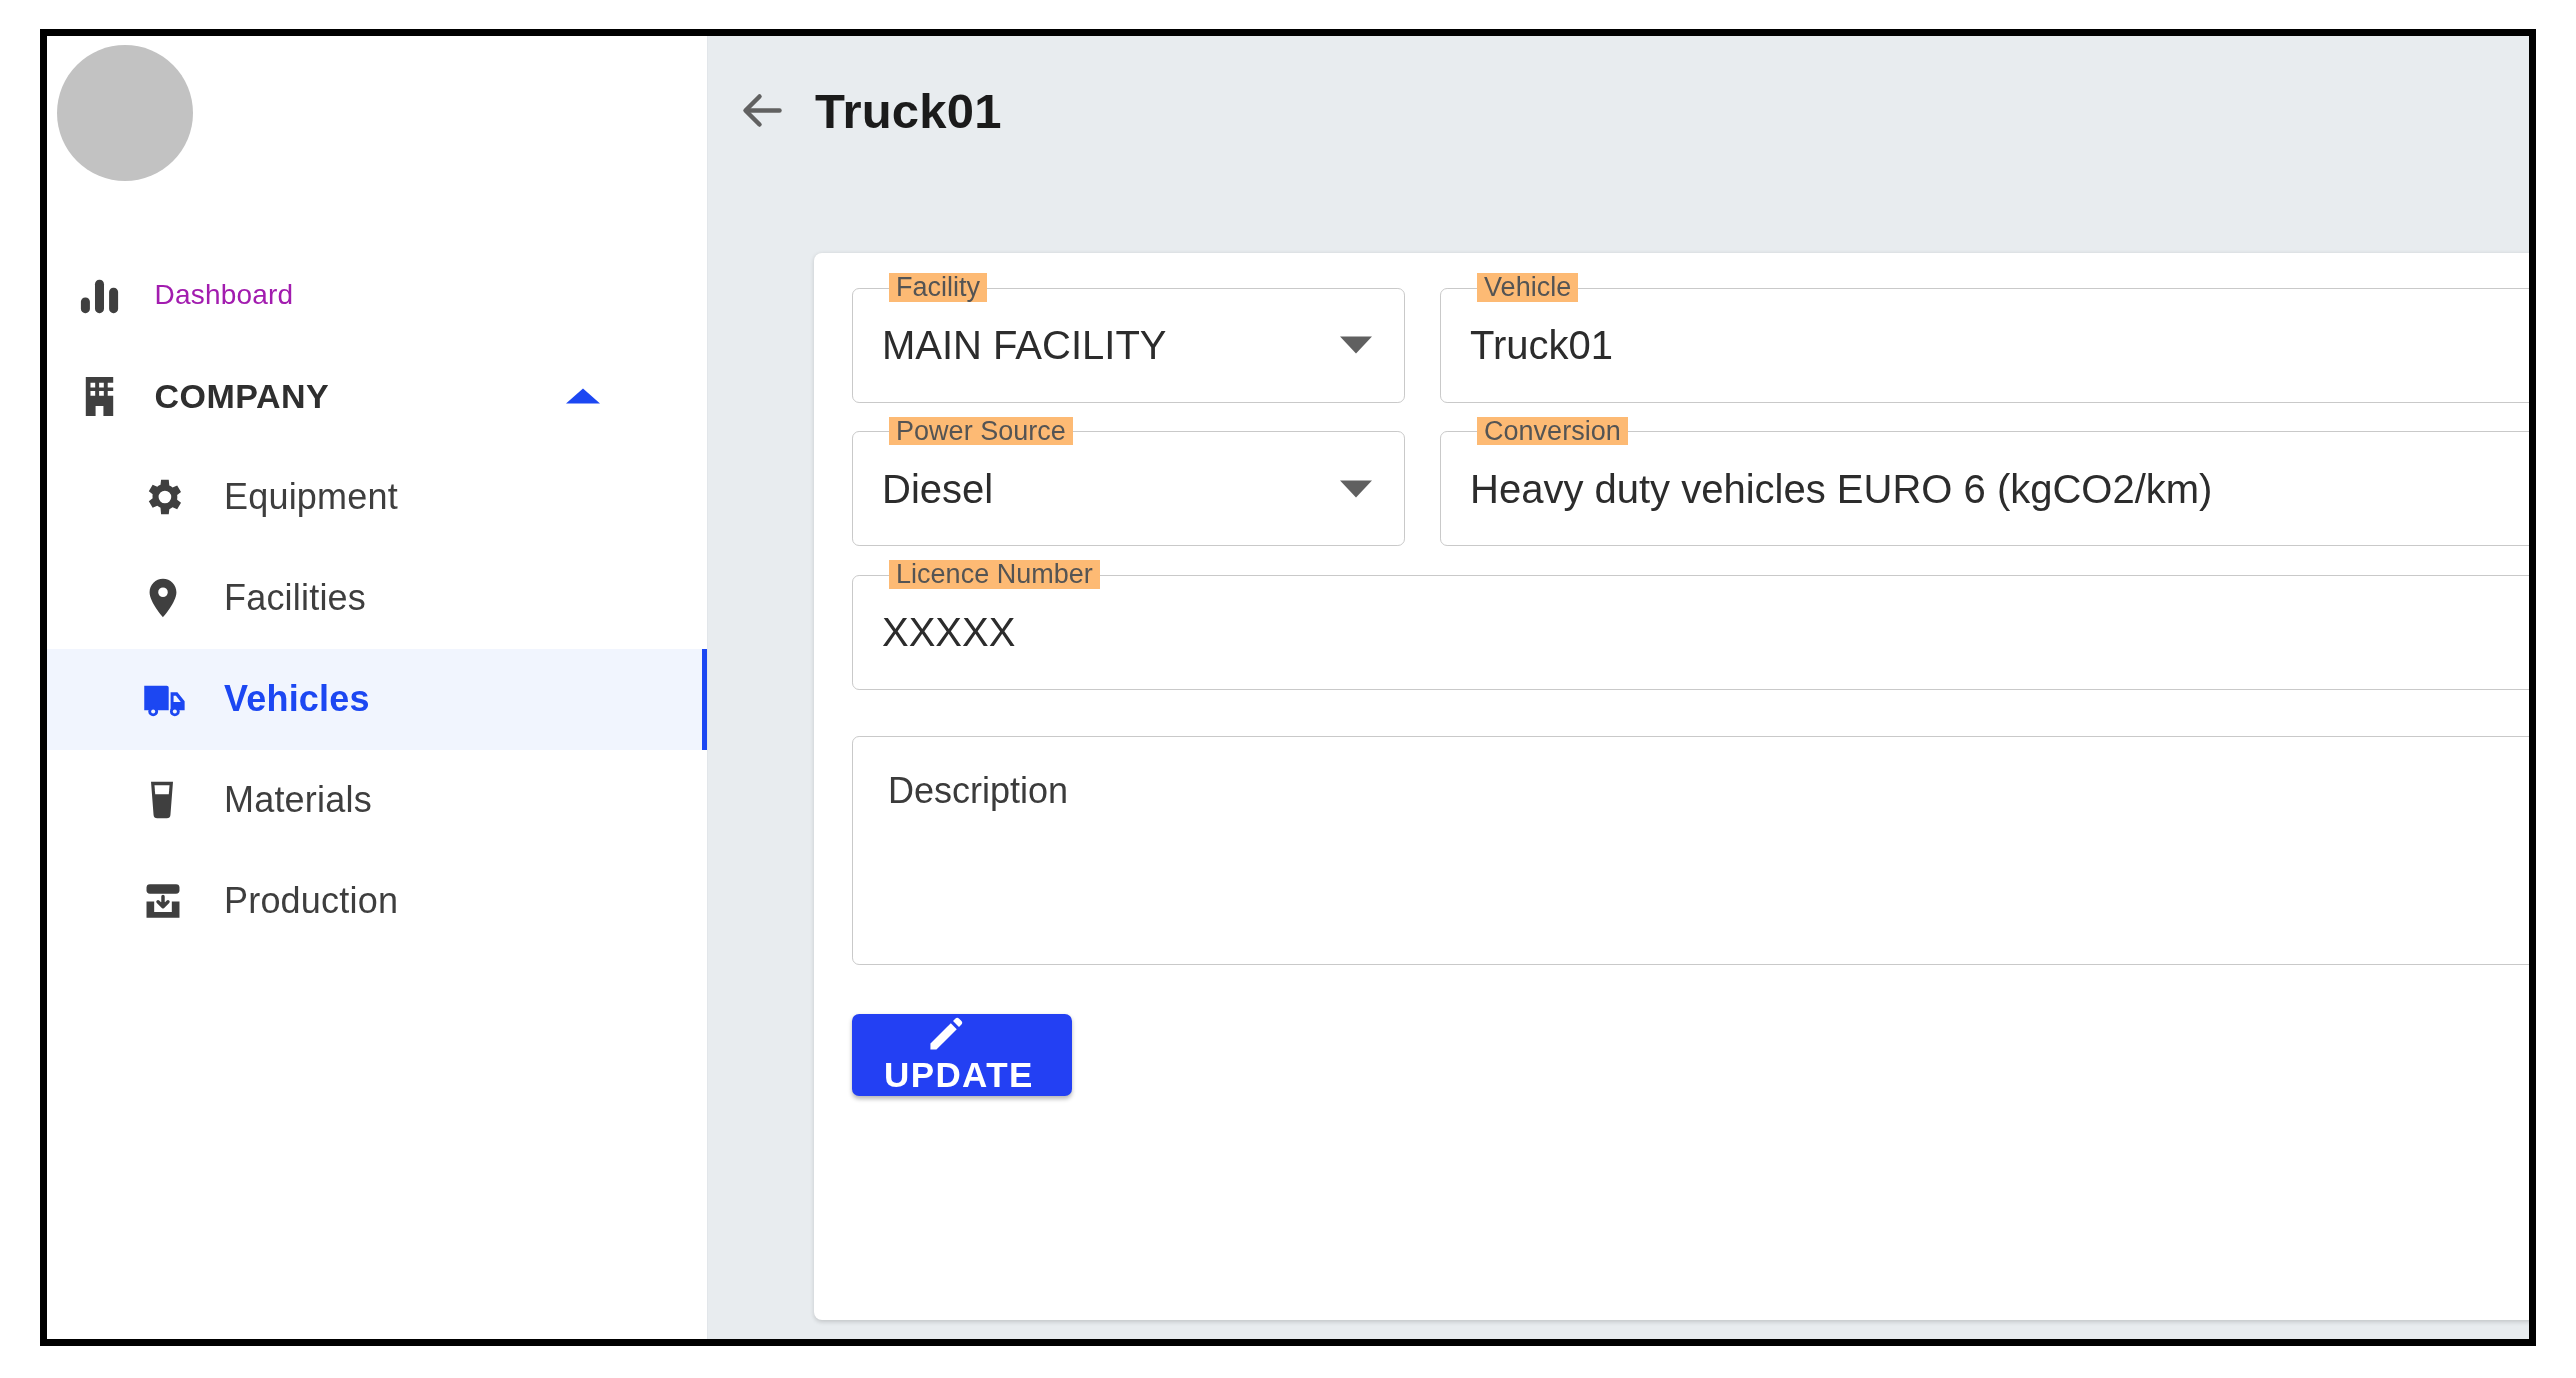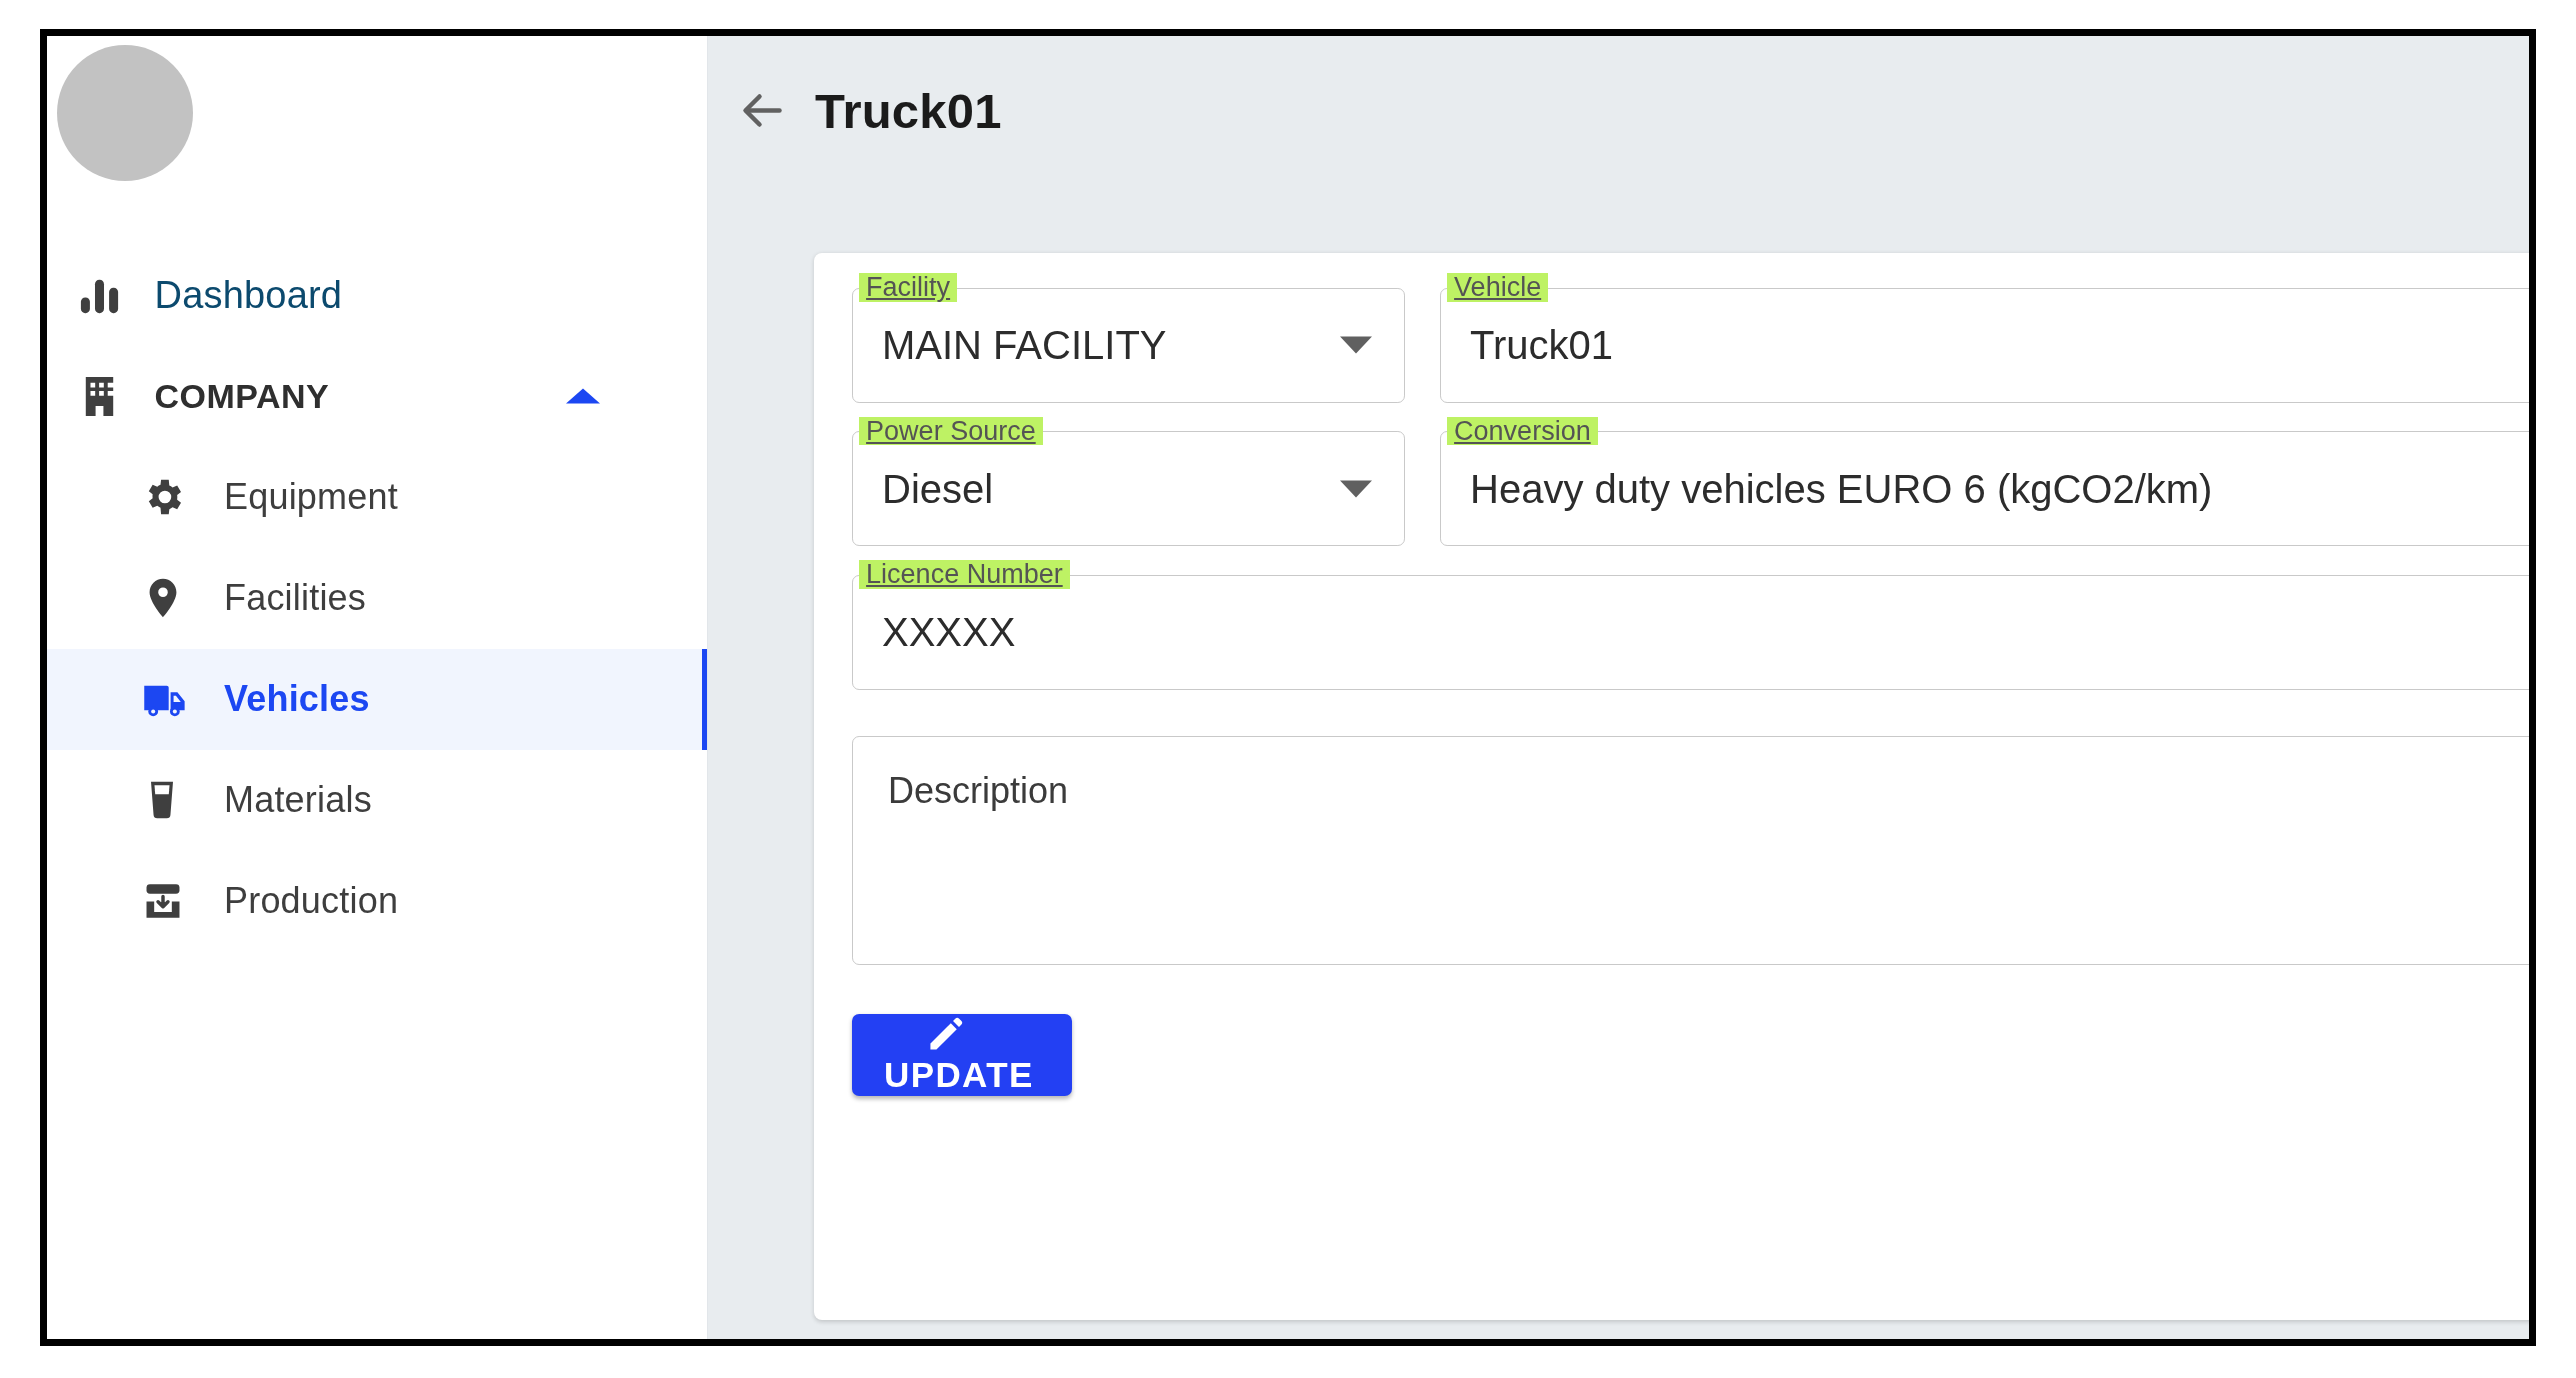--- a/index.html
+++ b/index.html
@@ -77,22 +77,22 @@
     width: 60px;
     min-width: 60px;
     display: flex;
     align-items: center;
     justify-content: flex-start;
     color: #3f3f3f;
   }
   .nav-icon svg { display: block; }
 
   .nav-label {
-    font-size: 38px;
-    color: #0c4a6e;
+    font-size: 28px;
+    color: #a21caf;
     letter-spacing: 0.2px;
     white-space: nowrap;
     margin-left: 24px;
   }
   .nav-item.top-level .nav-label { margin-left: 19px; }
 
   .nav-item.group-header .nav-label {
     font-weight: bold;
     color: #2f2f2f;
     font-size: 34px;
@@ -193,28 +193,27 @@
   .field .outline {
     position: absolute;
     inset: 0;
     border: 1.6px solid #c9c9c9;
     border-radius: 7.1px;
     pointer-events: none;
   }
   .field .legend {
     position: absolute;
     top: -14.2px;
-    left: 7px;
-    background: #bef264;
+    left: 37px;
+    background: #fdba74;
     padding: 0 7.1px;
     font-size: 27px;
     color: #545454;
     white-space: nowrap;
     line-height: 28.5px;
-    text-decoration: underline;
   }
   .field .value {
     position: absolute;
     left: 30px;
     top: 50%;
     transform: translateY(-50%);
     font-size: 40px;
     color: #2c2c2c;
     white-space: nowrap;
   }

